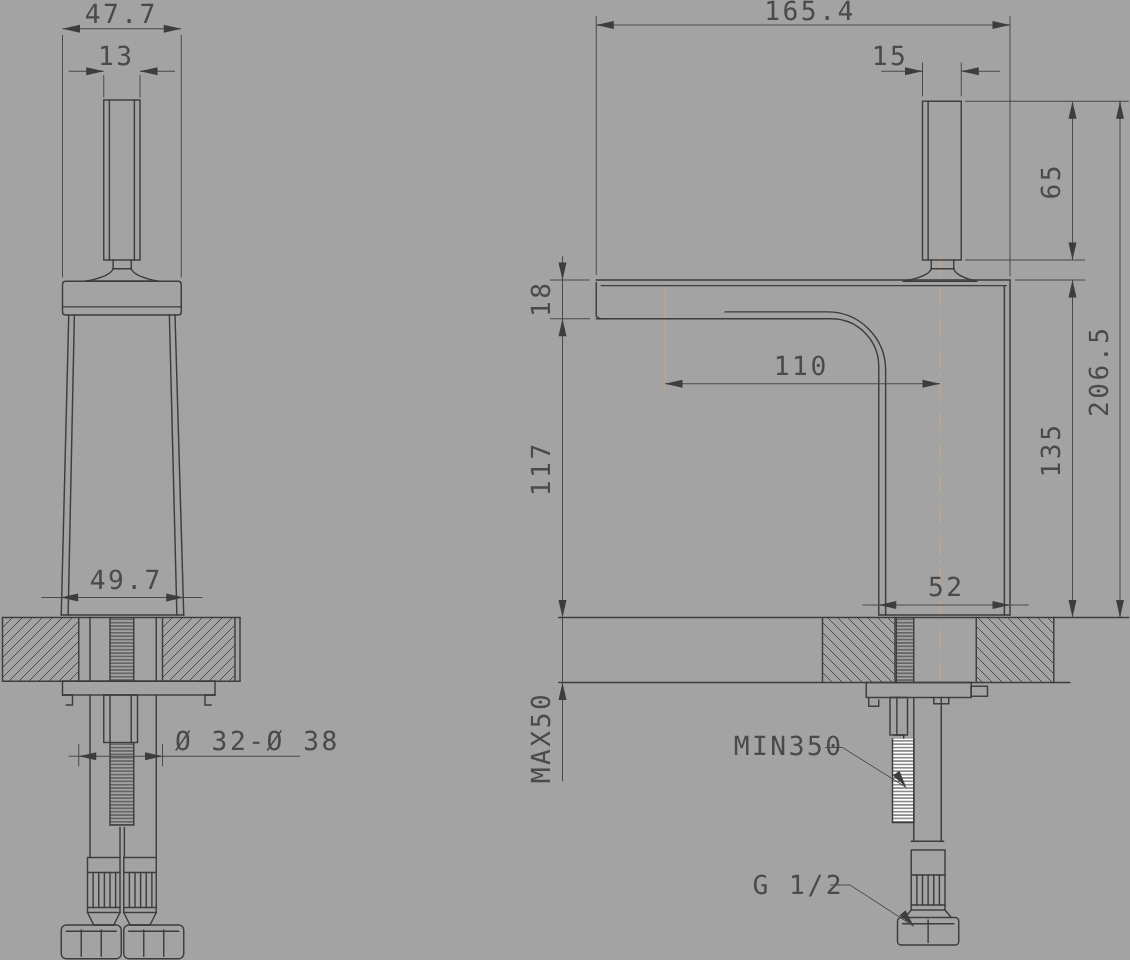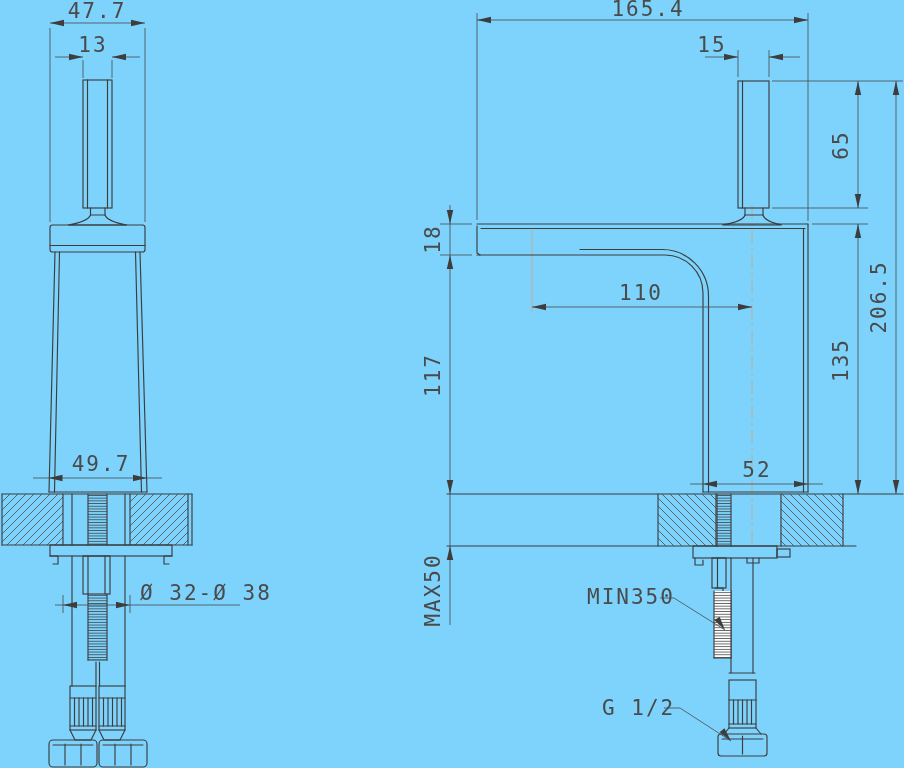--- a/index.html
+++ b/index.html
@@ -1,16 +1,16 @@
 <!DOCTYPE html>
 <html><head>
 <meta charset="utf-8">
 <style>
   html,body{margin:0;padding:0;background:#ffffff;}
-  .sheet{width:904px;height:768px;background:#7dd3fc;position:relative;overflow:hidden;}
+  .sheet{width:904px;height:768px;background:#a3a3a3;position:relative;overflow:hidden;}
   svg{display:block;}
   text{font-family:"DejaVu Sans Mono","Liberation Mono",monospace;
        fill:#4a4a4a;font-size:21px;letter-spacing:2px;}
   .obj{stroke:#3d3d3d;stroke-width:1.15;fill:none;stroke-linecap:round;}
   .dim{stroke:#4a4a4a;stroke-width:0.8;fill:none;}
   .cl{stroke:#c9a87f;stroke-width:0.9;fill:none;}
   .arr{fill:#3d3d3d;stroke:none;}
 </style>
 </head>
 <body>

